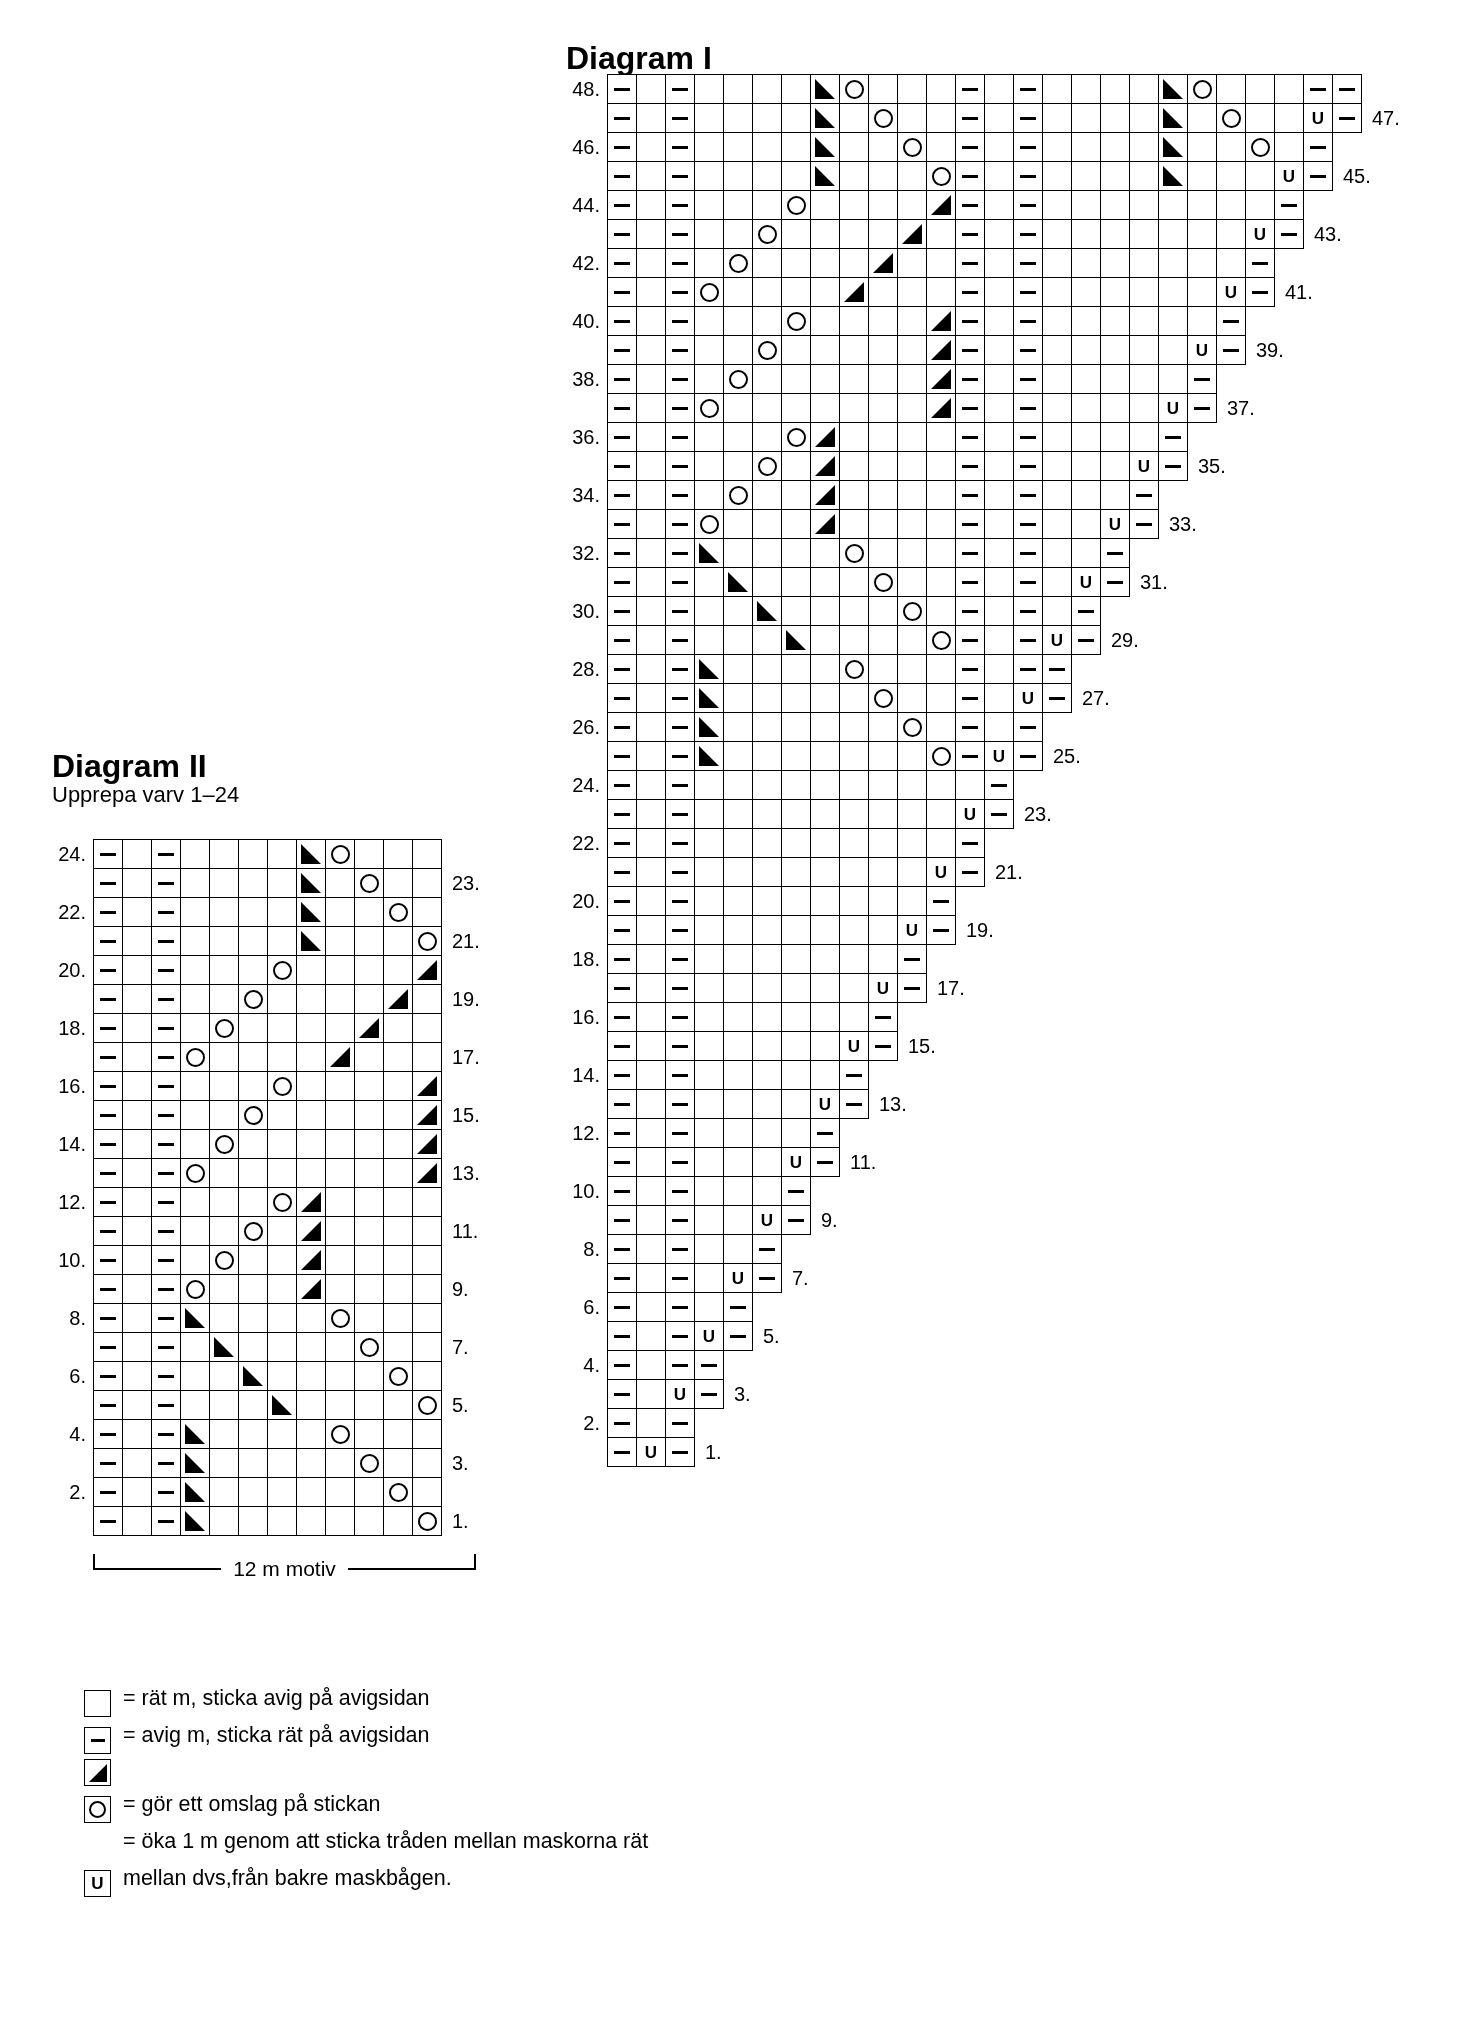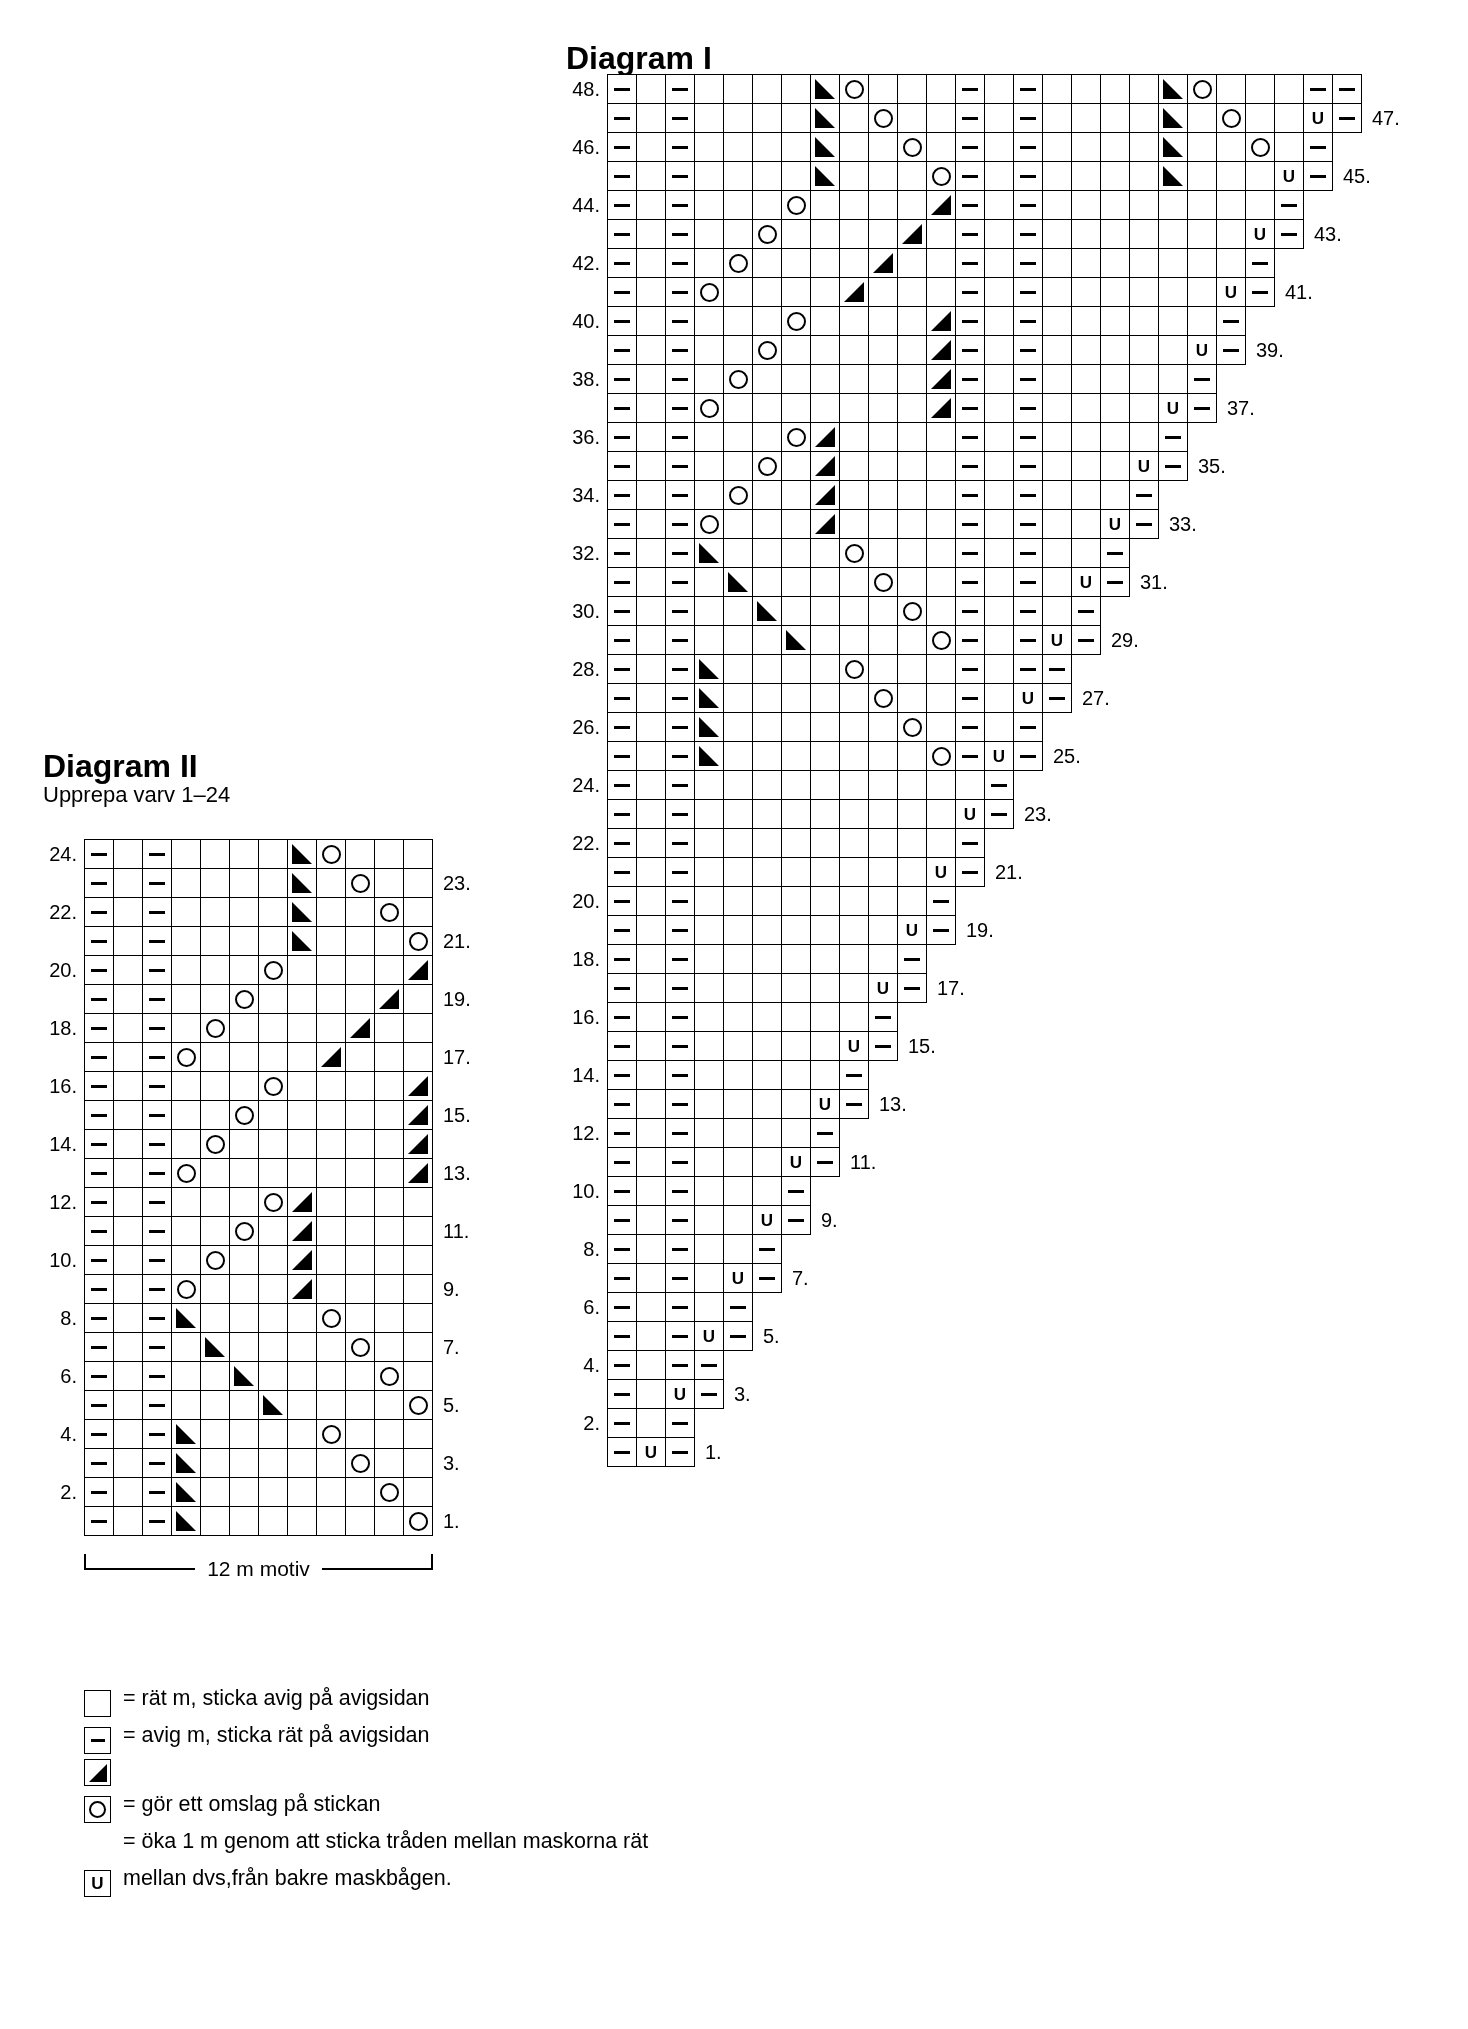--- a/index.html
+++ b/index.html
@@ -20,21 +20,21 @@
   .cell{
     width:30px;height:30px;flex:0 0 30px;box-sizing:border-box;
     border:1px solid #000;margin-left:-1px;background:#fff;
     display:flex;align-items:center;justify-content:center;
   }
   .sym-dash{width:16px;height:3px;background:#000;}
   .sym-yo{width:19px;height:19px;border:2.5px solid #000;border-radius:50%;box-sizing:border-box;background:#fff;}
   .sym-skp{width:0;height:0;border-bottom:20px solid #000;border-right:20px solid transparent;}
   .sym-k2tog{width:0;height:0;border-bottom:20px solid #000;border-left:20px solid transparent;}
   .sym-m1{font-weight:bold;font-size:17px;line-height:1;}
-  .bracket-row{display:flex;align-items:flex-start;margin:14px 0 0 53px;width:349px;}
+  .bracket-row{display:flex;align-items:flex-start;margin:14px 0 0 53px;width:383px;}
   .bracket-seg{flex:1;height:14px;}
   .bracket-seg.left{border-left:2px solid #000;border-bottom:2px solid #000;}
   .bracket-seg.right{border-right:2px solid #000;border-bottom:2px solid #000;}
   .bracket-label{font-size:21px;line-height:21px;padding:0 12px;transform:translateY(4px);white-space:nowrap;}
   #legend{position:absolute;left:84px;top:1680px;}
   .legend-entry{display:flex;align-items:flex-end;}
   .legend-box{
     width:27px;height:27px;flex:0 0 27px;box-sizing:border-box;border:1.5px solid #000;
     display:flex;align-items:center;justify-content:center;margin-top:5px;background:#fff;
   }
@@ -1396,21 +1396,21 @@
           <div class="cell">
             <span class="sym-m1">U</span>
           </div>
           <div class="cell">
             <div class="sym-dash"></div>
           </div>
           <div class="row-label right">1.</div>
         </div></div>
   </section>
 
-  <section id="diagram2" class="chart-wrap" style="left:31px;top:752px;">
+  <section id="diagram2" class="chart-wrap" style="left:40px;top:752px;">
     <h2>Diagram II</h2>
     <div class="subtitle">Upprepa varv 1–24</div>
     <div class="grid" id="grid2"><div class="chart-row">
           <div class="row-label left">24.</div>
           <div class="cell">
             <div class="sym-dash"></div>
           </div>
           <div class="cell"></div>
           <div class="cell">
             <div class="sym-dash"></div>

